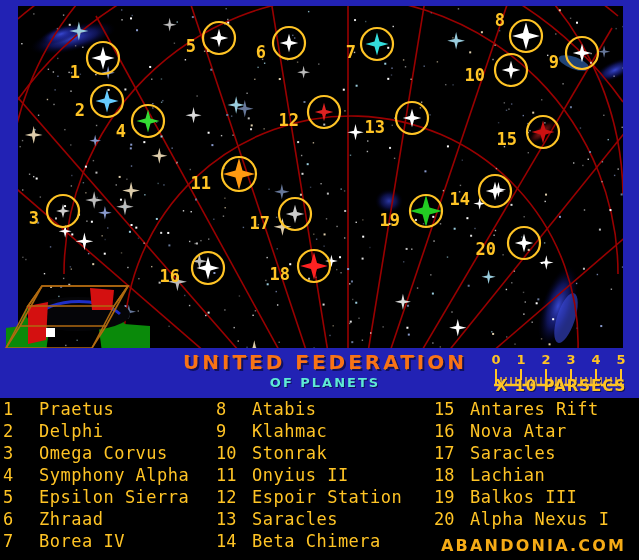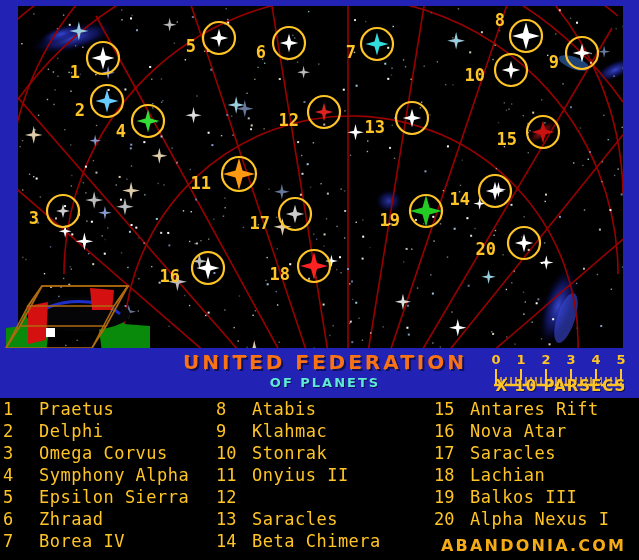--- a/index.html
+++ b/index.html
@@ -866,20 +866,21 @@
         <div class="list-row">
           <span class="row-num">10</span>
           <span class="row-name">Stonrak</span>
         </div>
         <div class="list-row">
           <span class="row-num">11</span>
           <span class="row-name">Onyius II</span>
         </div>
         <div class="list-row">
           <span class="row-num">12</span>
+          <span class="row-name">Espoir Station</span>
         </div>
         <div class="list-row">
           <span class="row-num">13</span>
           <span class="row-name">Saracles</span>
         </div>
         <div class="list-row">
           <span class="row-num">14</span>
           <span class="row-name">Beta Chimera</span>
         </div>
       </div>

